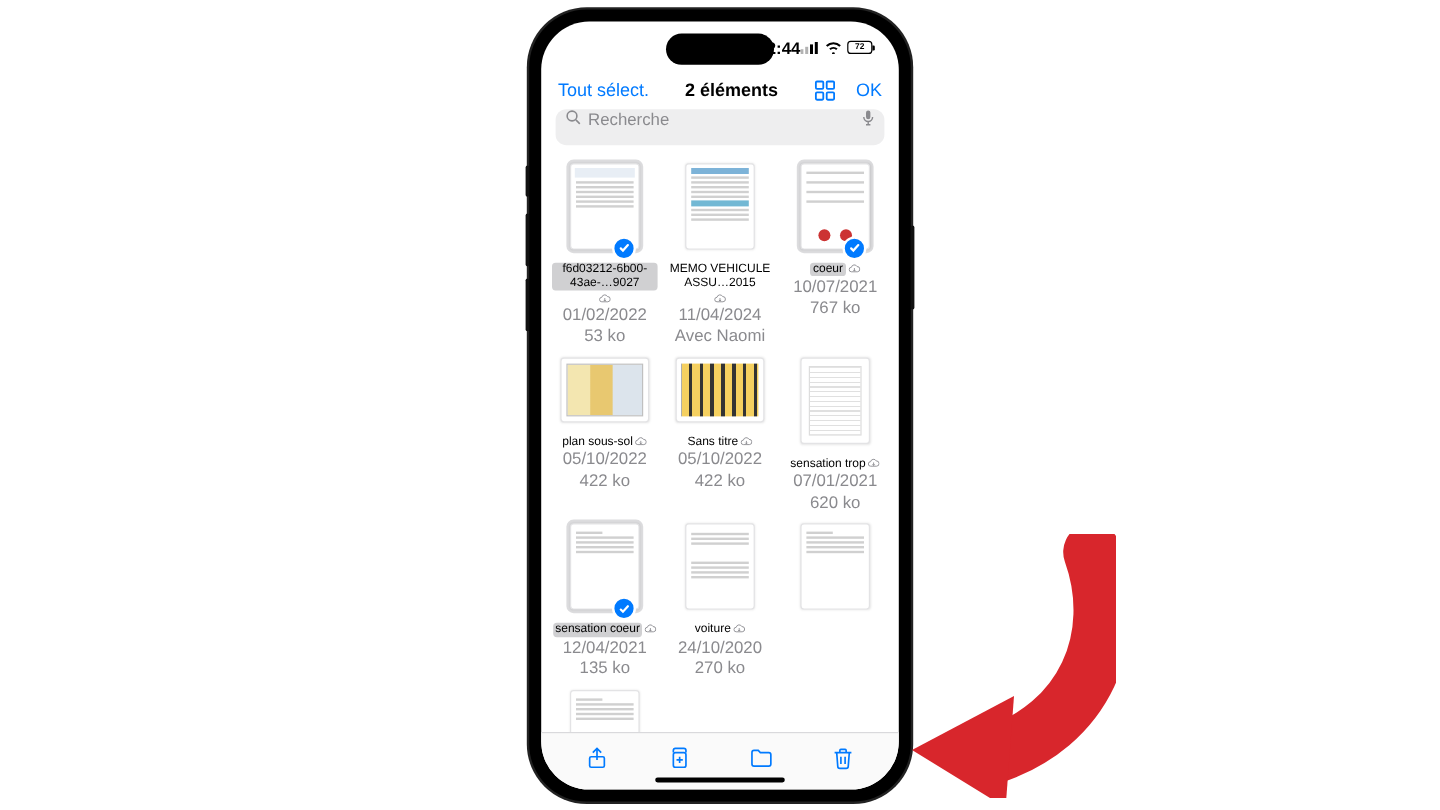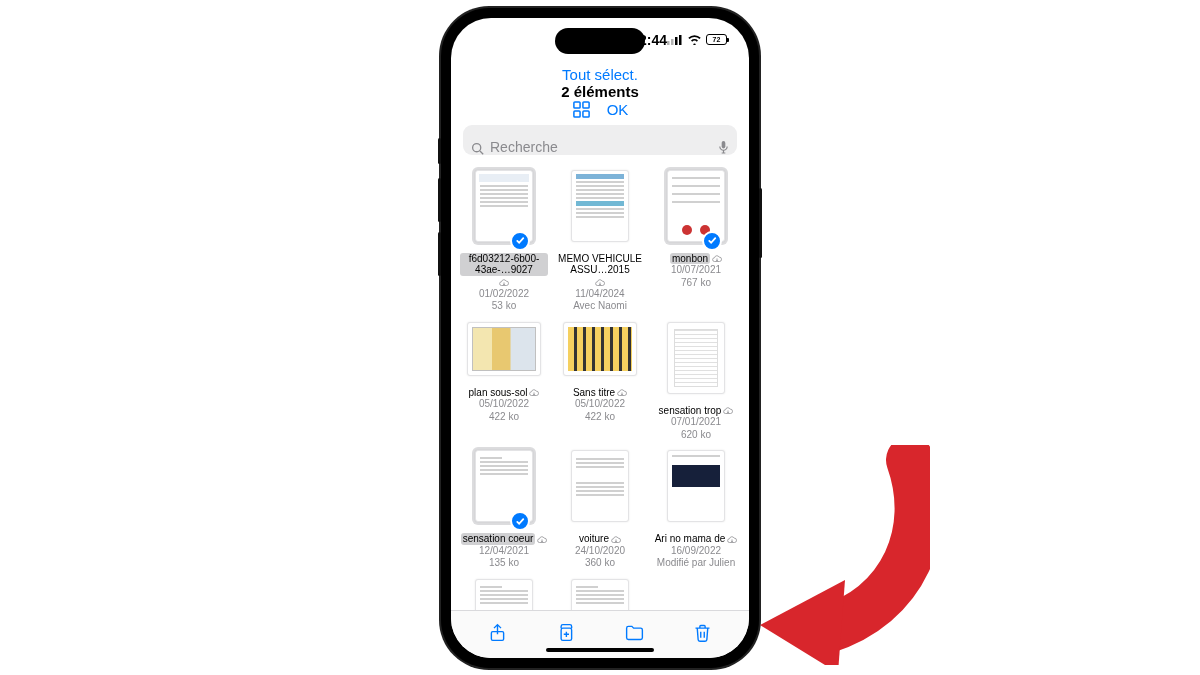--- a/index.html
+++ b/index.html
@@ -69,35 +69,35 @@
     align-items: center;
     justify-content: center;
   }
   .battery-box::after {
     content:"";
     position:absolute; right:-3px; top:3px;
     width:2px; height:4px; background:#000; border-radius:0 1px 1px 0;
   }
   .nav-bar {
     display: flex;
+    justify-content: space-between;
     align-items: center;
     padding: 4px 14px 6px;
     font-size: 15px;
-    flex-direction: column;
   }
   .nav-left { color: #007aff; }
   .nav-title { font-weight: 600; color: #000; font-size:15px;}
   .nav-right { color: #007aff; display: flex; align-items: center; gap: 16px; font-weight:500;}
   .search-bar {
     margin: 0 12px 6px;
     background: #eeeeef;
     border-radius: 9px;
     height: 30px;
     display: flex;
-    align-items: flex-end;
+    align-items: flex-start;
     padding: 0 8px;
     gap: 6px;
     color: #8a8a8e;
     font-size: 14px;
   }
   .grid {
     flex: 1;
     overflow: hidden;
     padding: 6px 6px 0;
     display: grid;
@@ -158,26 +158,26 @@
     display:flex; align-items:center; justify-content:center;
   }
   .check svg { width:11px; height:11px; }
   .fname {
     font-size: 10px;
     color: #000;
     margin-top: 8px;
     line-height: 1.15;
     max-width: 88px;
     word-break: break-word;
-    display:flex; align-items:flex-end; justify-content:center; gap:2px;
+    display:flex; align-items:flex-start; justify-content:center; gap:2px;
     flex-wrap:wrap;
   }
   .file.selected .fname-text { background:#d0d0d2; border-radius:3px; padding:0 2px; }
   .cloud-icon { width:10px; height:10px; flex:none; }
-  .fdate, .fsize, .fextra { font-size: 10px; color: #8a8a8e; line-height:1.25; }
+  .fdate, .fsize, .fextra { font-size: 14px; color: #8a8a8e; line-height:1.25; }
   .toolbar {
     height: 48px;
     border-top: 0.5px solid #d9d9dc;
     display: flex;
     justify-content: space-around;
     align-items: center;
     padding: 0 12px;
     background:#fafafa;
   }
   .toolbar svg { width: 21px; height: 21px; }
@@ -318,21 +318,21 @@
               <div class="doc-line" style="margin-top:6px"></div>
               <div class="red-dots"></div>
             </div>
             <div class="check">
               <svg viewBox="0 0 12 12" fill="none" stroke="#fff" stroke-width="2" stroke-linecap="round">
                 <path d="M2.5 6.5l2 2 4.5-5"></path>
               </svg>
             </div>
           </div>
           <div class="fname">
-            <span class="fname-text">monbon</span> 
+            <span class="fname-text">coeur</span> 
             <svg class="cloud-icon" viewBox="0 0 16 12" fill="none" stroke="#8a8a8e" stroke-width="1.2">
               <path d="M4 10a3 3 0 010-6 4 4 0 017.5-1A3 3 0 0112 10z"></path>
               <path d="M8 5v4M6.5 7.5L8 9l1.5-1.5"></path>
             </svg>
           </div>
           <div class="fdate">10/07/2021</div>
           <div class="fsize">767 ko</div>
         </div>
         <div class="file ">
           <div class="thumb-wrap">
@@ -422,38 +422,21 @@
             </div>
           </div>
           <div class="fname">
             <span class="fname-text">voiture</span> 
             <svg class="cloud-icon" viewBox="0 0 16 12" fill="none" stroke="#8a8a8e" stroke-width="1.2">
               <path d="M4 10a3 3 0 010-6 4 4 0 017.5-1A3 3 0 0112 10z"></path>
               <path d="M8 5v4M6.5 7.5L8 9l1.5-1.5"></path>
             </svg>
           </div>
           <div class="fdate">24/10/2020</div>
-          <div class="fsize">360 ko</div>
-        </div>
-        <div class="file ">
-          <div class="thumb-wrap">
-            <div class="thumb ">
-              <div class="doc-line" style="margin-top:4px"></div>
-              <div class="dark-band"></div>
-            </div>
-          </div>
-          <div class="fname">
-            <span class="fname-text">Ari no mama de</span> 
-            <svg class="cloud-icon" viewBox="0 0 16 12" fill="none" stroke="#8a8a8e" stroke-width="1.2">
-              <path d="M4 10a3 3 0 010-6 4 4 0 017.5-1A3 3 0 0112 10z"></path>
-              <path d="M8 5v4M6.5 7.5L8 9l1.5-1.5"></path>
-            </svg>
-          </div>
-          <div class="fdate">16/09/2022</div>
-          <div class="fextra">Modifié par Julien</div>
+          <div class="fsize">270 ko</div>
         </div>
         <div class="file ">
           <div class="thumb-wrap">
             <div class="thumb ">
               <div class="doc-line" style="margin-top:6px;width:40%"></div>
               <div class="doc-line"></div>
               <div class="doc-line"></div>
               <div class="doc-line"></div>
               <div class="doc-line"></div>
             </div>

